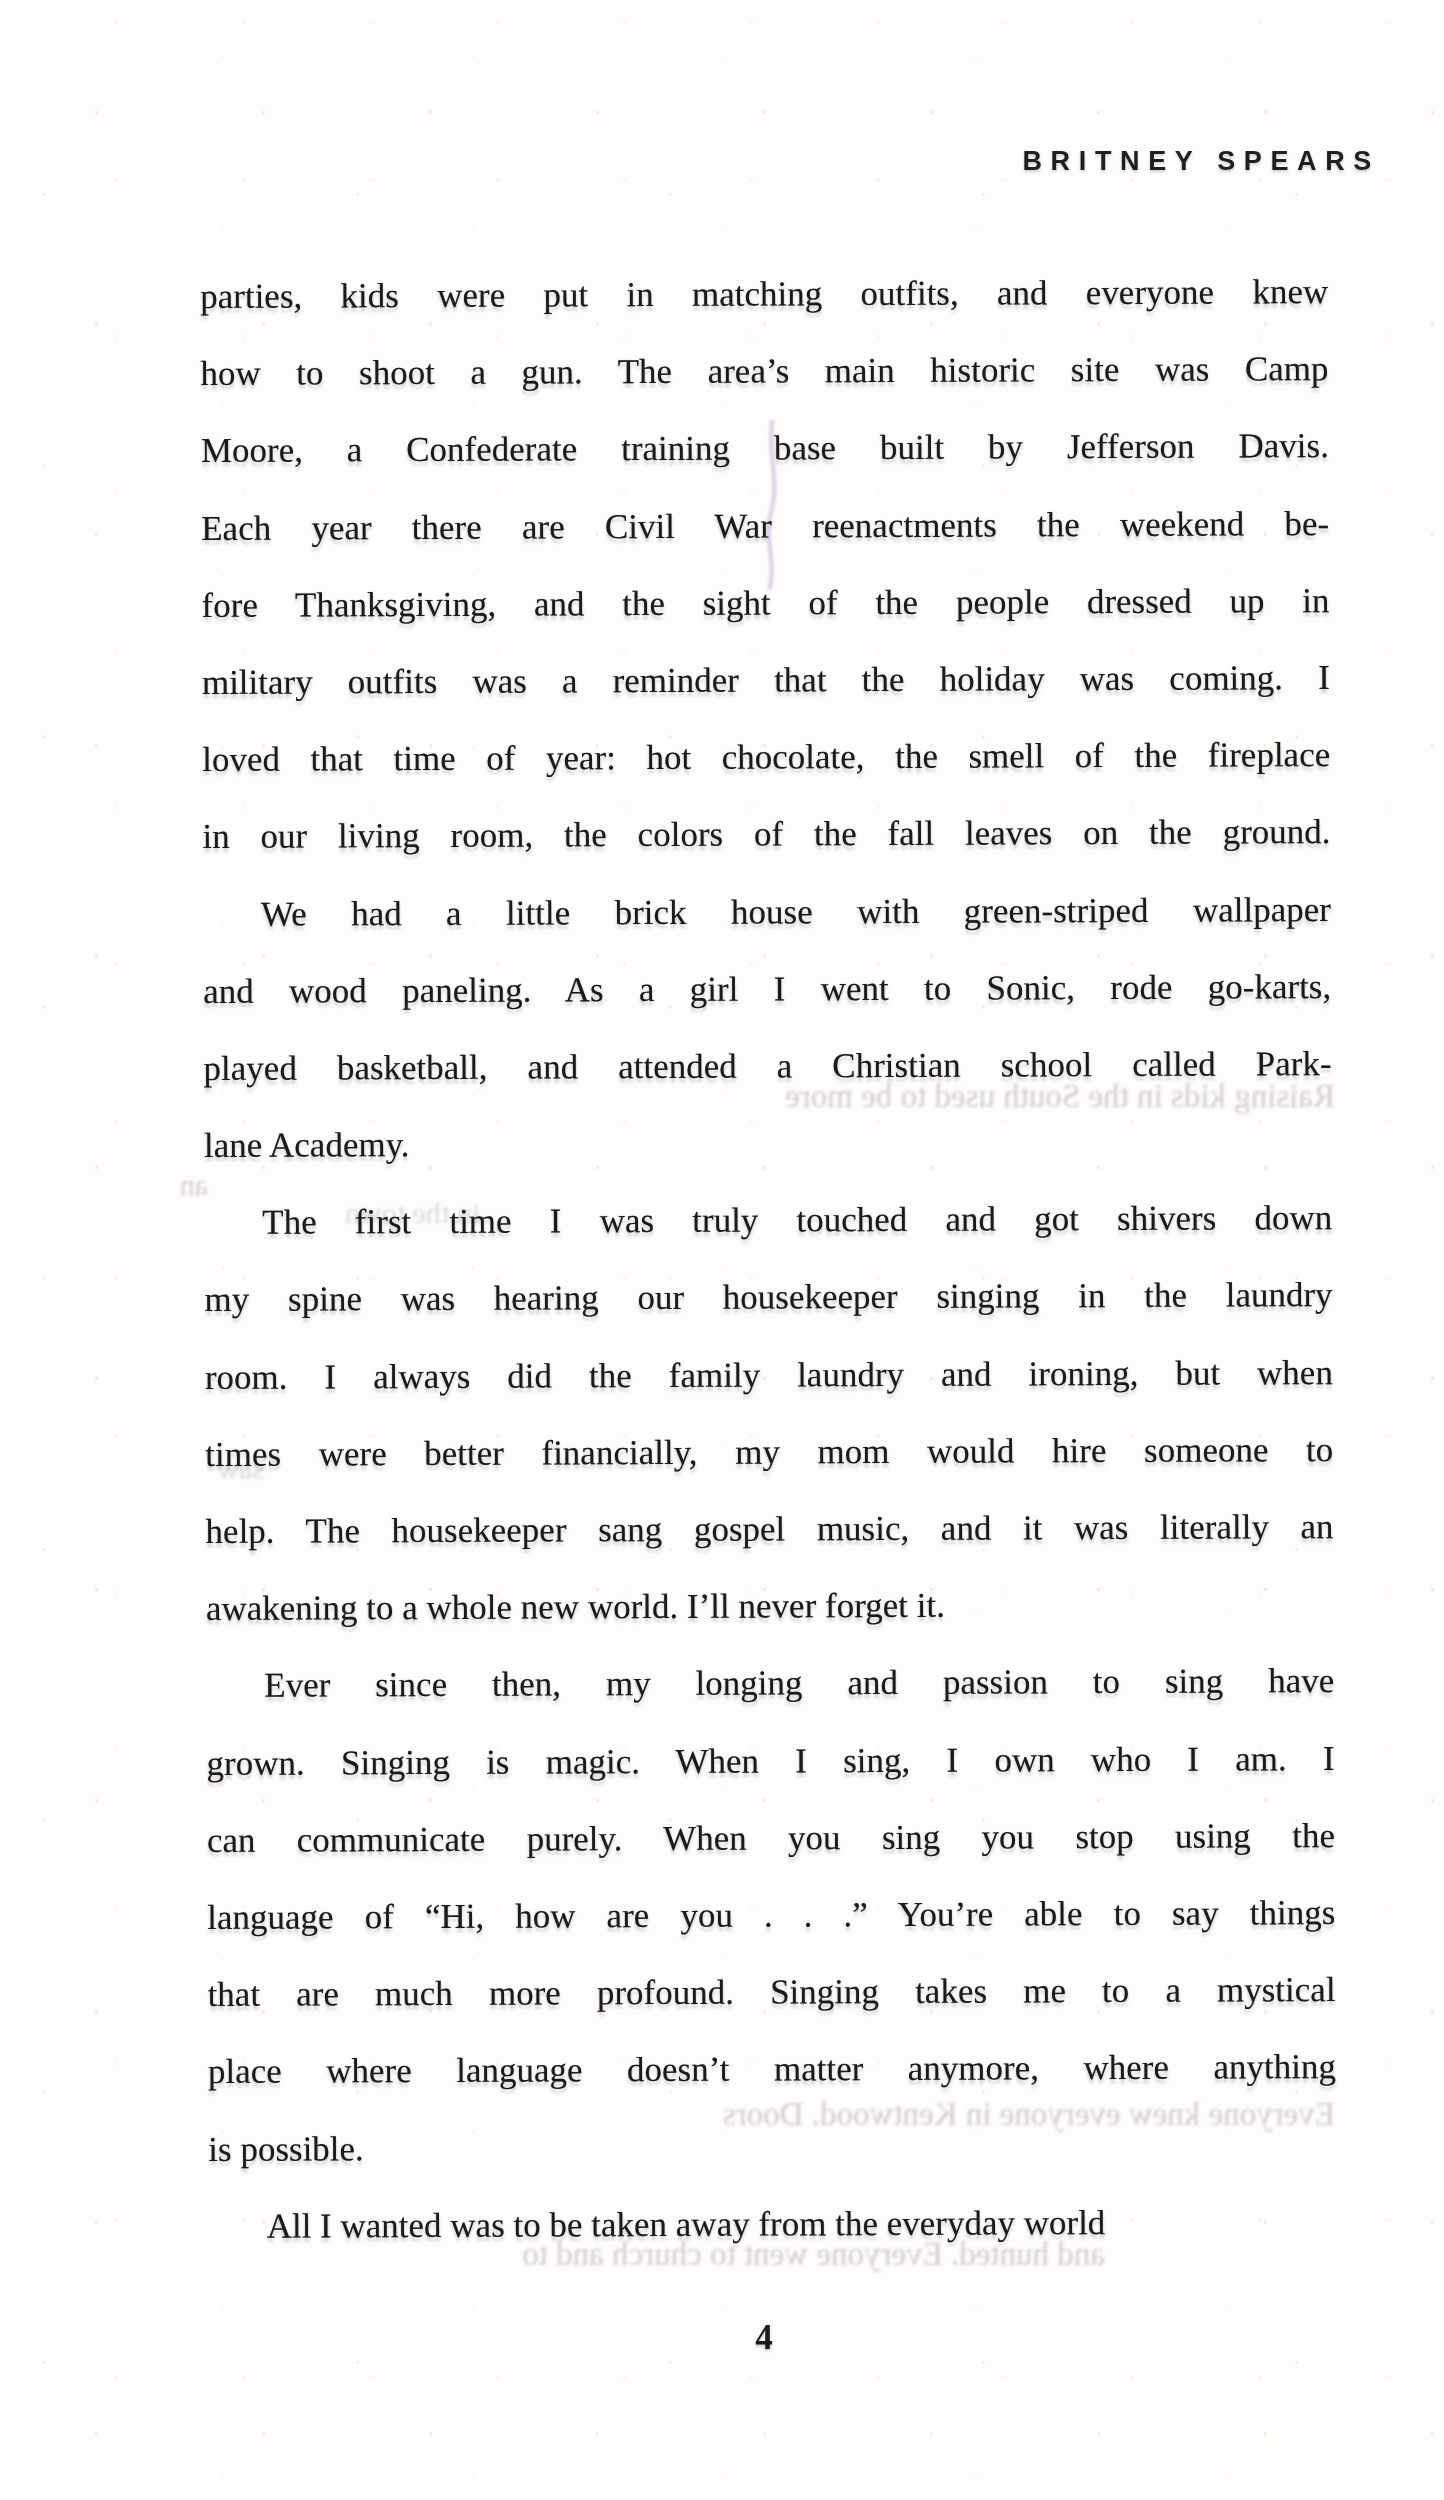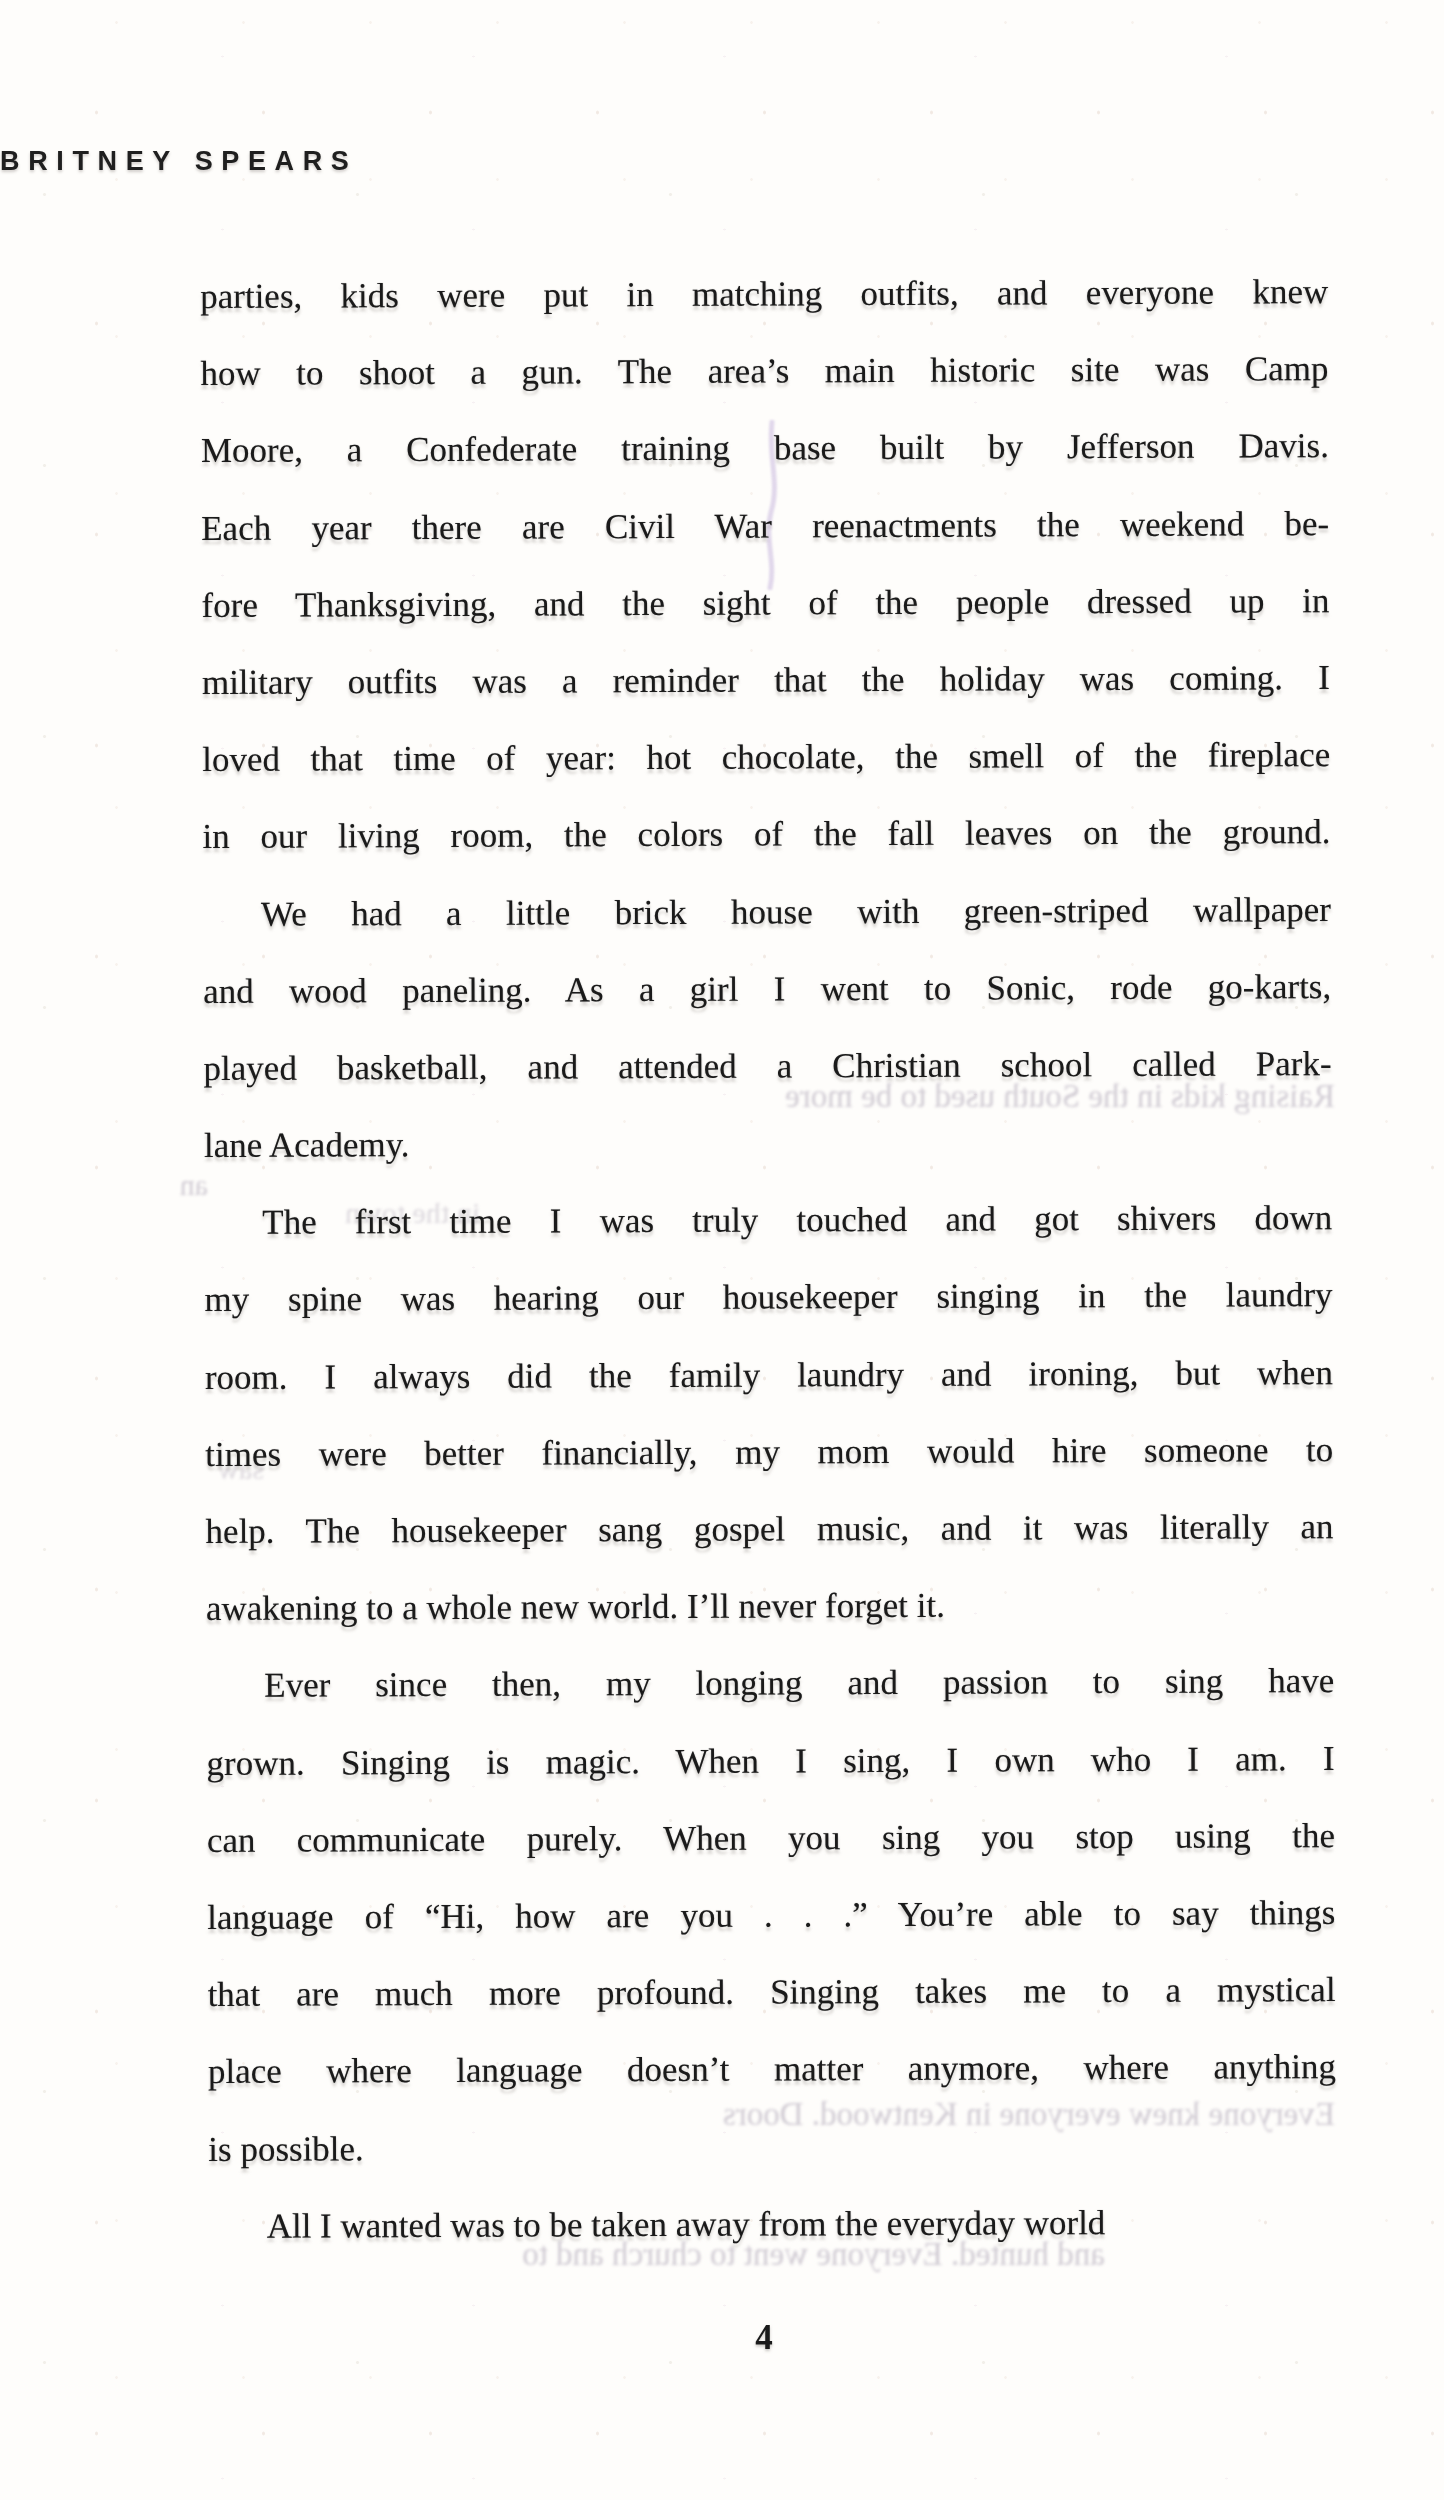--- a/index.html
+++ b/index.html
@@ -13,21 +13,21 @@
       radial-gradient(rgba(186,176,152,.18) 1.2px, transparent 2.1px),
       radial-gradient(rgba(225,205,185,.22) .9px, transparent 1.5px);
     background-size:167px 211px, 251px 173px, 313px 271px, 127px 157px;
     background-position:13px 7px, 97px 143px, 201px 59px, 53px 101px;
     overflow:hidden;
     font-family:"Liberation Serif", serif;
     color:#1a1a1a;
   }
   .running-head{
     position:absolute; top:146px; left:0; width:1380px;
-    text-align:left;
+    text-align:right;
     font-family:"Liberation Sans", sans-serif;
     font-weight:700; font-size:27px; letter-spacing:0.32em;
     color:#1f1f1f;
     text-shadow:0 2px 3px rgba(150,145,140,.45);
   }
   .text-block{
     position:absolute; top:258px; left:200px; width:1128px;
     font-size:35px; line-height:77.2px;
     transform:rotate(-0.25deg); transform-origin:0 0;
     text-shadow:0 4px 3px rgba(152,148,143,.40), 0 0 1px rgba(70,70,70,.55);

